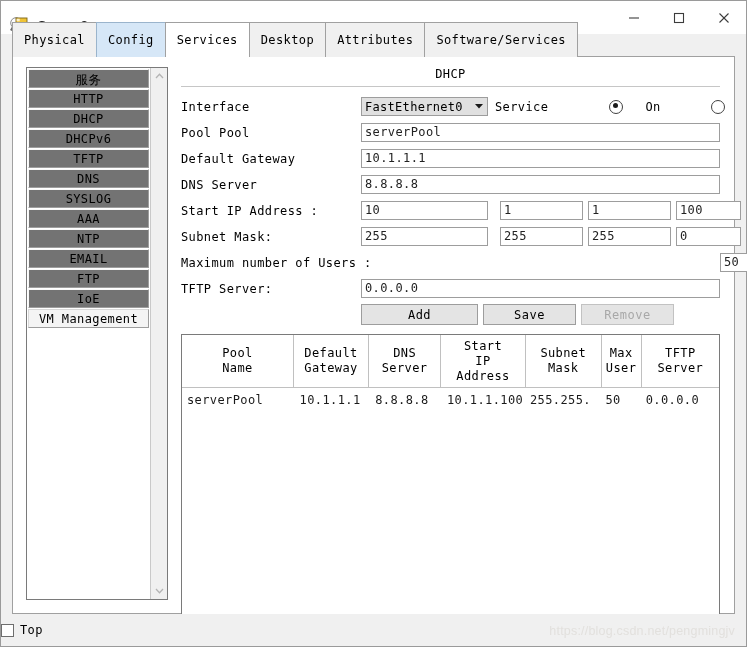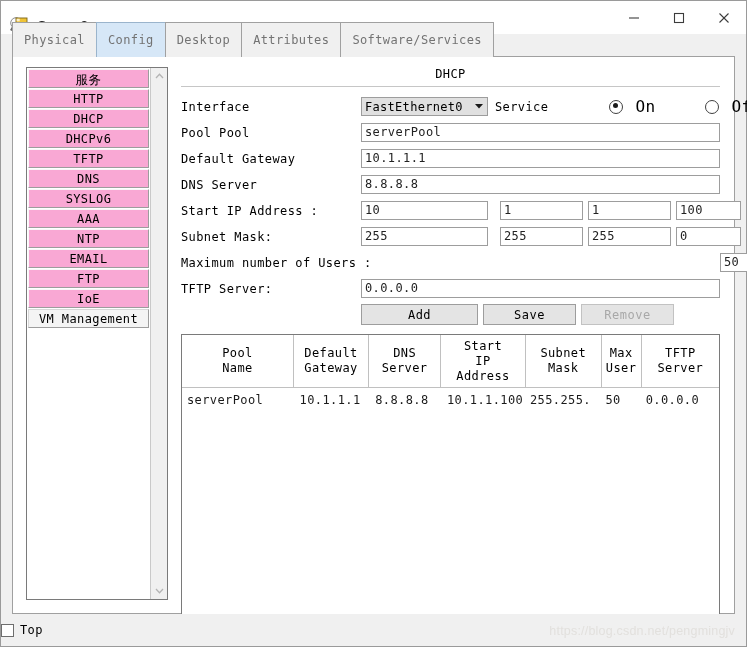--- a/index.html
+++ b/index.html
@@ -86,21 +86,21 @@
     box-sizing: border-box;
     padding: 17px 11px;
     display: flex;
     align-items: center;
     justify-content: center;
     font-size: 12px;
     letter-spacing: 0.4px;
     border: 1px solid #a0a0a0;
     border-bottom: none;
     background: #f0f0f0;
-    color: #737373;
+    color: #000000;
     margin-right: -1px;
     position: relative;
     z-index: 1;
   }
   .tab.hover {
     background: #d6e7f7;
     border-color: #9ab4cc;
   }
   .tab.active {
     background: #ffffff;
@@ -132,21 +132,21 @@
   #service-list {
     width: 124px;
     padding: 1px 1px 0 1px;
     box-sizing: border-box;
   }
   .svc-item {
     height: 19px;
     line-height: 19px;
     text-align: center;
     font-size: 12px;
-    background: #f9a8d4;
+    background: #737373;
     border: 1px solid;
     border-color: #f8f8f8 #9d9d9d #9d9d9d #f8f8f8;
     box-sizing: border-box;
     margin-bottom: 1px;
     letter-spacing: 0.4px;
     white-space: nowrap;
     overflow: hidden;
   }
   .svc-item.selected {
     background: #f4f4f4;
@@ -262,21 +262,21 @@
     flex: none;
   }
   .radio.on::after {
     content: "";
     position: absolute;
     left: 2.3px; top: 2.3px;
     width: 5.4px; height: 5.4px;
     border-radius: 50%;
     background: #1a1a1a;
   }
-  .radio-lbl { margin-left: 12px; font-size: 16px; letter-spacing: 0.4px; }
+  .radio-lbl { margin-left: 22px; font-size: 12px; letter-spacing: 0.4px; }
 
   
   #btn-row {
     display: flex;
     margin-top: 5px;
     margin-left: 180px;
   }
   .btn {
     height: 21px;
     box-sizing: border-box;
@@ -409,20 +409,21 @@
             <line x1="1.5" y1="1.5" x2="10.5" y2="10.5" stroke="#3c3c3c" stroke-width="1.1"></line>
             <line x1="10.5" y1="1.5" x2="1.5" y2="10.5" stroke="#3c3c3c" stroke-width="1.1"></line>
           </svg>
       </div>
     </div>
   </div>
 
   <div id="tabstrip">
     <div class="tab">Physical</div>
     <div class="tab hover">Config</div>
+    <div class="tab active">Services</div>
     <div class="tab">Desktop</div>
     <div class="tab">Attributes</div>
     <div class="tab">Software/Services</div>
   </div>
 
   <div id="content">
 
     <div id="service-panel">
       <div id="service-list">
         <div class="svc-item cjk">服务</div>

